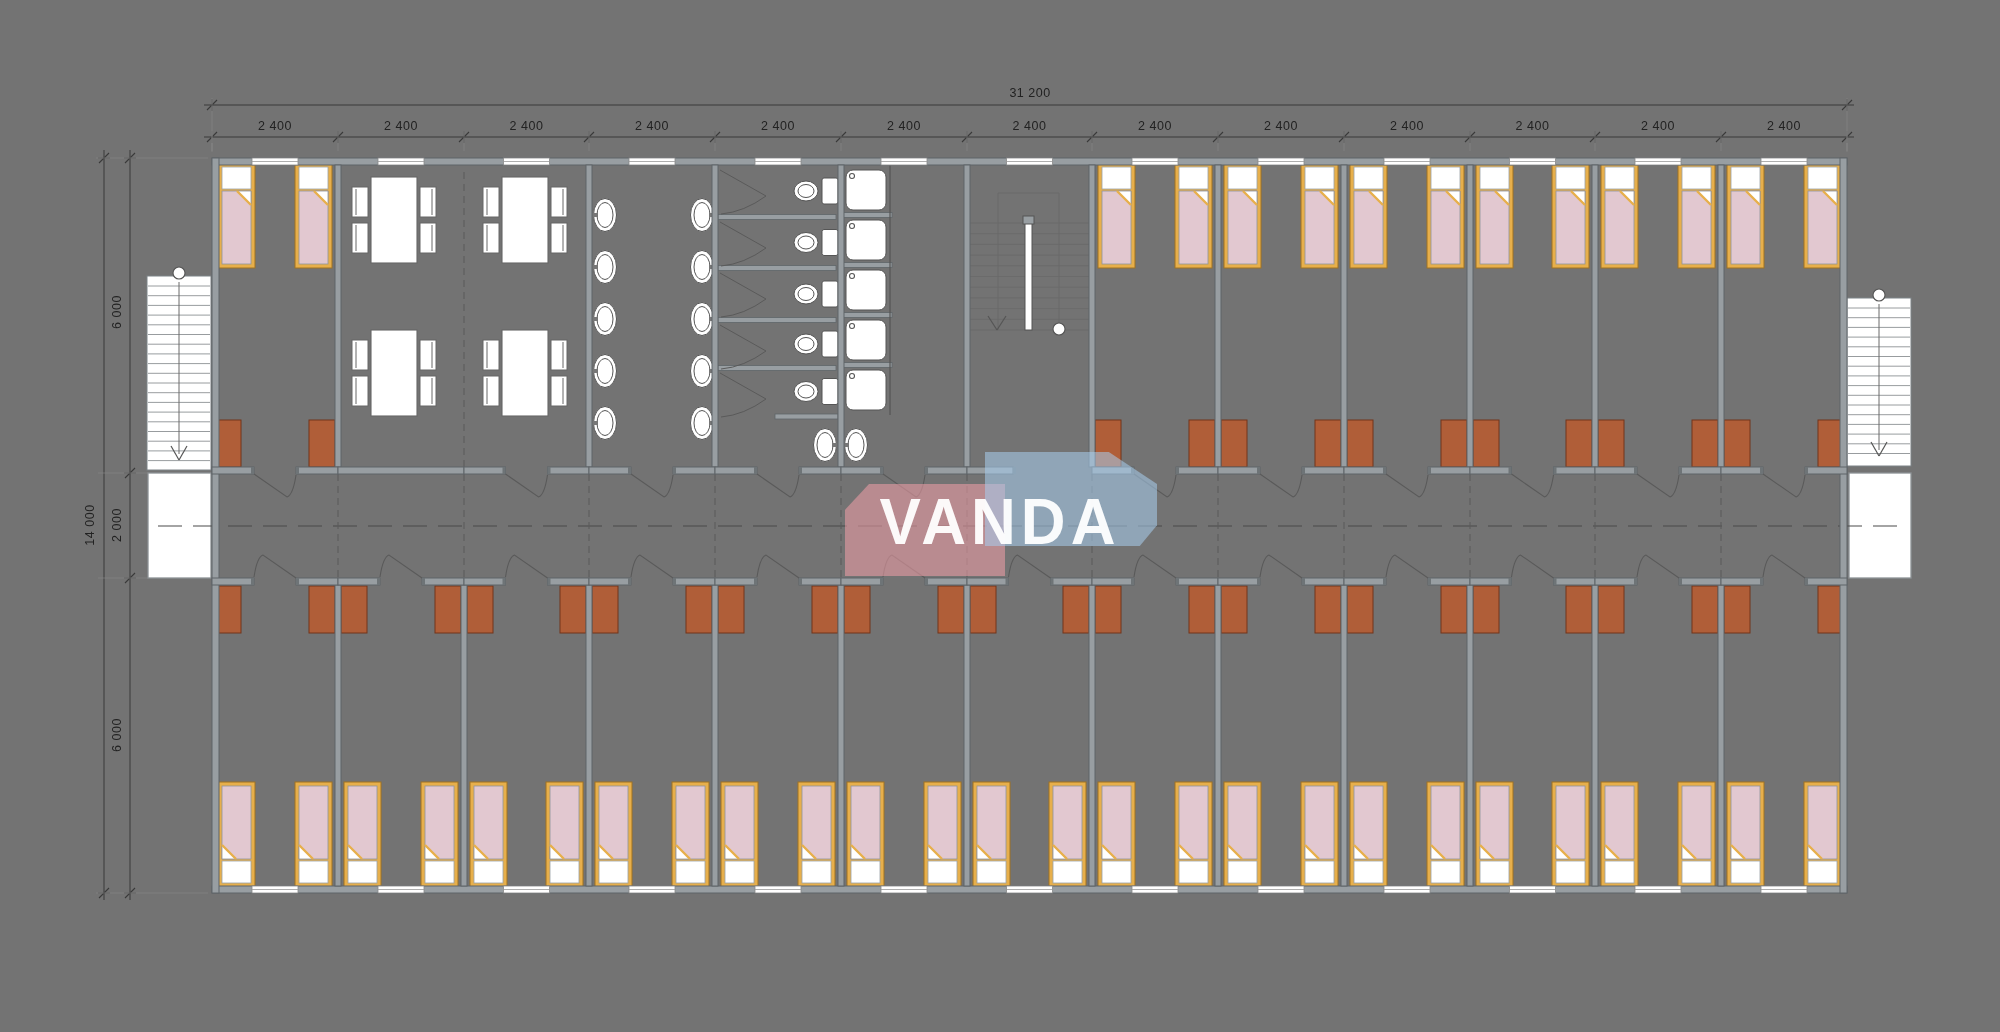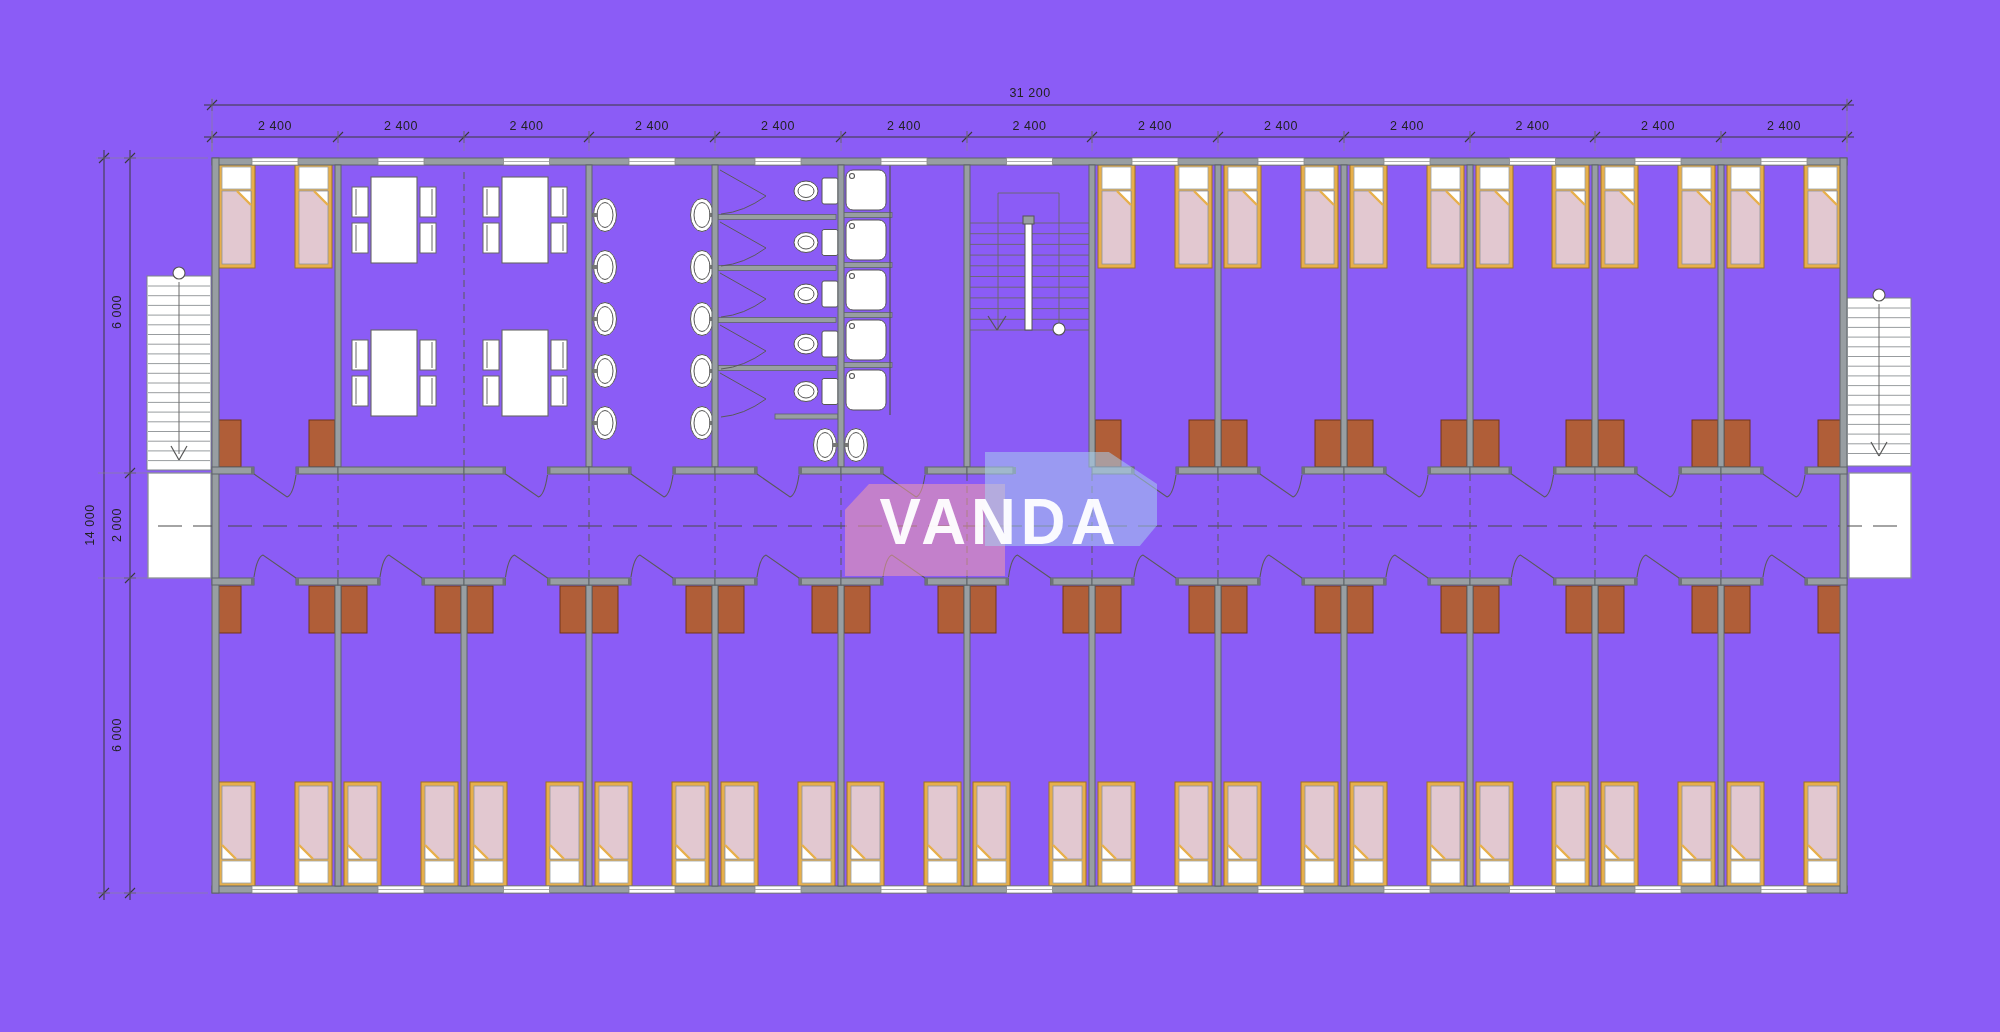--- a/index.html
+++ b/index.html
@@ -1,16 +1,16 @@
 <!DOCTYPE html>
 <html><head>
 <meta charset="utf-8">
 <style>
   html,body{margin:0;padding:0;background:#fff;}
-  #canvas{position:relative;width:2000px;height:1032px;background:#8b5cf6;overflow:hidden;
+  #canvas{position:relative;width:2000px;height:1032px;background:#737373;overflow:hidden;
           font-family:"Liberation Sans",sans-serif;}
   #plan{position:absolute;left:0;top:0;}
   .dimlabel{position:absolute;font-size:12.5px;color:#222;white-space:nowrap;text-align:center;
             letter-spacing:.5px;}
   .rot{transform:rotate(-90deg);transform-origin:center center;}
   .wm{position:absolute;}
   #wm-text{font-weight:bold;font-size:62px;letter-spacing:5px;text-align:center;line-height:84px;
            transform:scaleY(1.06);}
 </style>
 </head>

